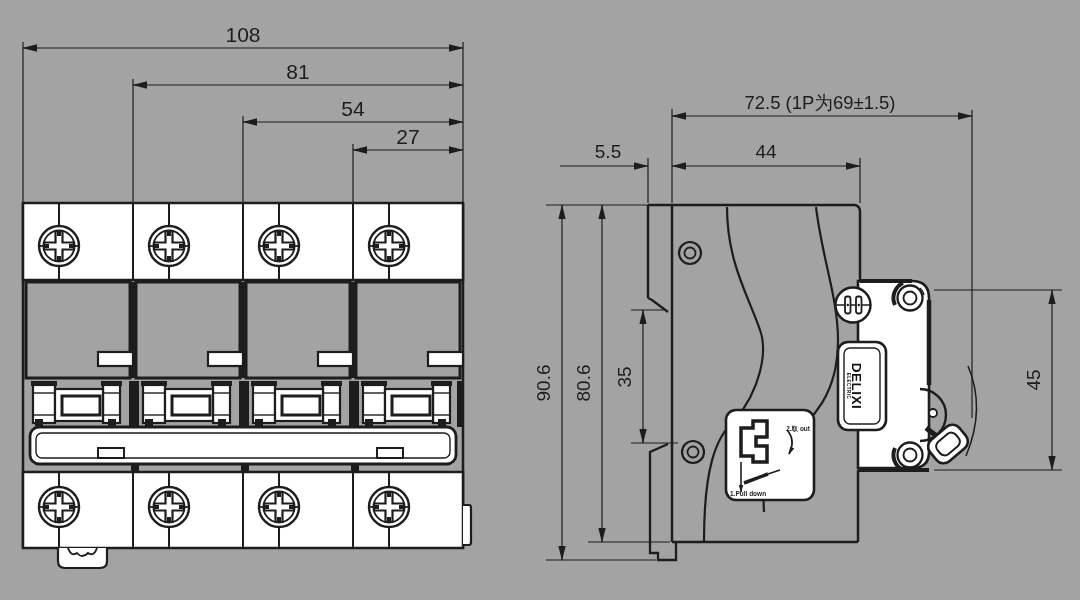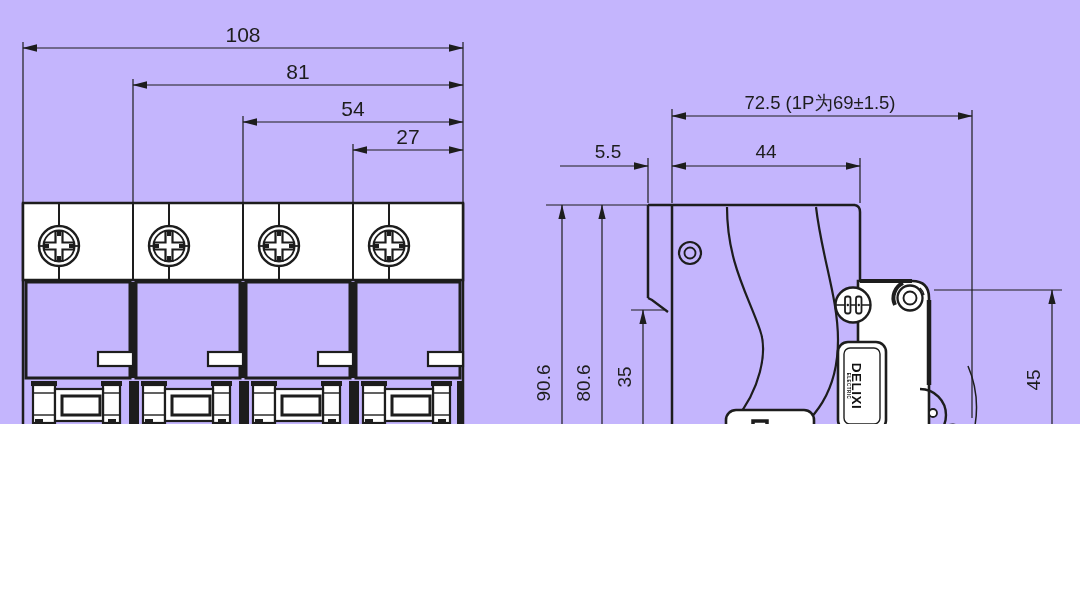--- a/index.html
+++ b/index.html
@@ -1,16 +1,16 @@
 <!DOCTYPE html>
 <html><head>
 <meta charset="utf-8">
 <style>
   html,body{margin:0;padding:0;background:#ffffff;}
-  .stage{width:1080px;height:424px;background:#c4b5fd;position:relative;overflow:hidden;}
+  .stage{width:1080px;height:600px;background:#a3a3a3;position:relative;overflow:hidden;}
   svg{display:block;}
   .dim{font-family:"Liberation Sans",sans-serif;fill:#1d1d1d;stroke:none;}
   .dim-lg{font-size:21px;}
   .dim-md{font-size:19px;}
   .tiny{font-family:"Liberation Sans",sans-serif;font-size:6.5px;font-weight:bold;fill:#1d1d1d;stroke:none;}
   .brand{font-family:"Liberation Sans",sans-serif;font-weight:bold;fill:#111;stroke:none;letter-spacing:0.5px;}
 </style>
 </head>
 <body>
 

